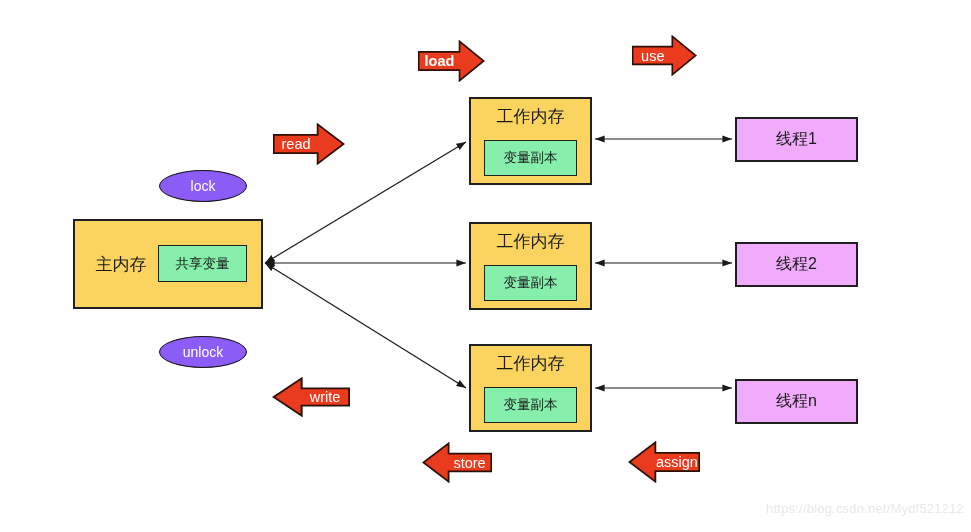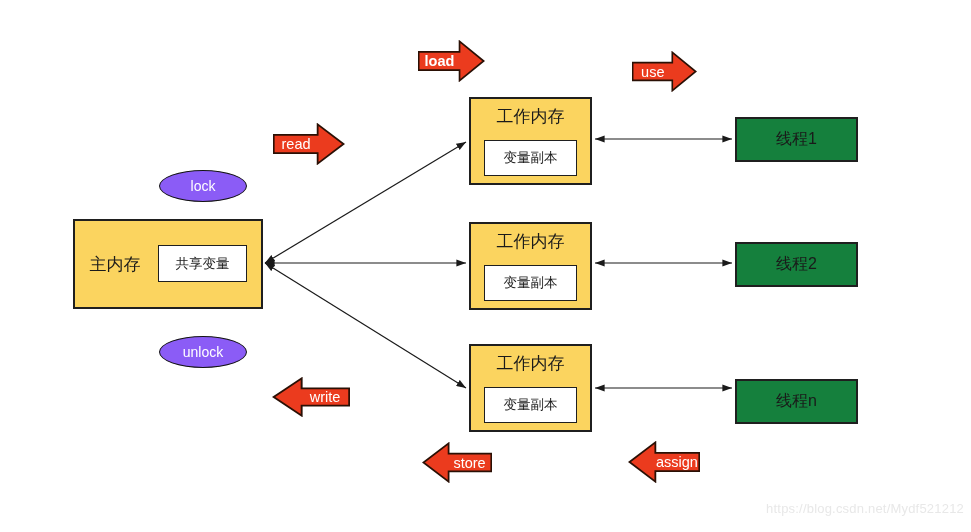--- a/index.html
+++ b/index.html
@@ -3,31 +3,31 @@
 <meta charset="utf-8">
 <style>
   html,body{margin:0;padding:0;background:#fff;}
   #canvas{
     position:relative;width:971px;height:532px;background:#ffffff;overflow:hidden;
     font-family:"Liberation Sans","DejaVu Sans",sans-serif;color:#1a1a1a;
   }
   .abs{position:absolute;}
   
   .mem-box{background:#FBD45F;border:2px solid #1f1f1f;box-sizing:border-box;font-family:Liberation Mono, monospace;}
-  .inner-var{background:#ffffff;border:1.5px solid #1f1f1f;box-sizing:border-box;
+  .inner-var{background:#86efac;border:1.5px solid #1f1f1f;box-sizing:border-box;
     display:flex;align-items:center;justify-content:center;font-size:13.5px;}
   #main-memory{left:73px;top:219px;width:190px;height:90px;}
-  .main-label{left:80px;top:219px;width:70px;height:90px;display:flex;align-items:center;
+  .main-label{left:86px;top:219px;width:70px;height:90px;display:flex;align-items:center;
     justify-content:center;font-size:17px;}
   #main-var{left:158px;top:245px;width:89px;height:37px;}
   .work-box{left:469px;width:123px;height:88px;}
   .work-title{position:absolute;left:0;top:6px;width:100%;text-align:center;font-size:17px;}
   .work-var{position:absolute;left:13px;top:41px;width:93px;height:36px;font-size:13.5px;}
   
-  .thread-box{left:735px;width:123px;height:45px;background:#15803d;border:2px solid #1f1f1f;
+  .thread-box{left:735px;width:123px;height:45px;background:#f0abfc;border:2px solid #1f1f1f;
     box-sizing:border-box;display:flex;align-items:center;justify-content:center;font-size:16px;}
   
   .op-ellipse{width:88px;height:32px;background:#8b5cf6;border:1.5px solid #141414;
     border-radius:50%;box-sizing:border-box;display:flex;align-items:center;justify-content:center;
     color:#fff;font-size:14px;}
   
   .block-arrow{pointer-events:none;}
   .block-arrow svg{display:block;width:100%;height:100%;}
   .arrow-label{position:absolute;top:0;height:100%;display:flex;align-items:center;
     justify-content:center;color:#fff;font-size:14.5px;}
@@ -90,21 +90,21 @@
       <polygon points="1,17 62,17 62,2 98,30 62,58 62,43 1,43" fill="#EB3B1E" stroke="#2a1005" stroke-width="2.5"></polygon>
     </svg>
     <div class="arrow-label right bold">load</div>
   </div>
   <div class="abs block-arrow" style="left:273px;top:123px;width:72px;height:42px;">
     <svg viewBox="0 0 100 60" preserveAspectRatio="none">
       <polygon points="1,17 62,17 62,2 98,30 62,58 62,43 1,43" fill="#EB3B1E" stroke="#2a1005" stroke-width="2.5"></polygon>
     </svg>
     <div class="arrow-label right">read</div>
   </div>
-  <div class="abs block-arrow" style="left:632px;top:51px;width:65px;height:41px;">
+  <div class="abs block-arrow" style="left:632px;top:35px;width:65px;height:41px;">
     <svg viewBox="0 0 100 60" preserveAspectRatio="none">
       <polygon points="1,17 62,17 62,2 98,30 62,58 62,43 1,43" fill="#EB3B1E" stroke="#2a1005" stroke-width="2.5"></polygon>
     </svg>
     <div class="arrow-label right">use</div>
   </div>
 
   <div class="abs block-arrow" style="left:272px;top:377px;width:78px;height:40px;">
     <svg viewBox="0 0 100 60" preserveAspectRatio="none">
       <polygon points="99,17 38,17 38,2 2,30 38,58 38,43 99,43" fill="#EB3B1E" stroke="#2a1005" stroke-width="2.5"></polygon>
     </svg>

